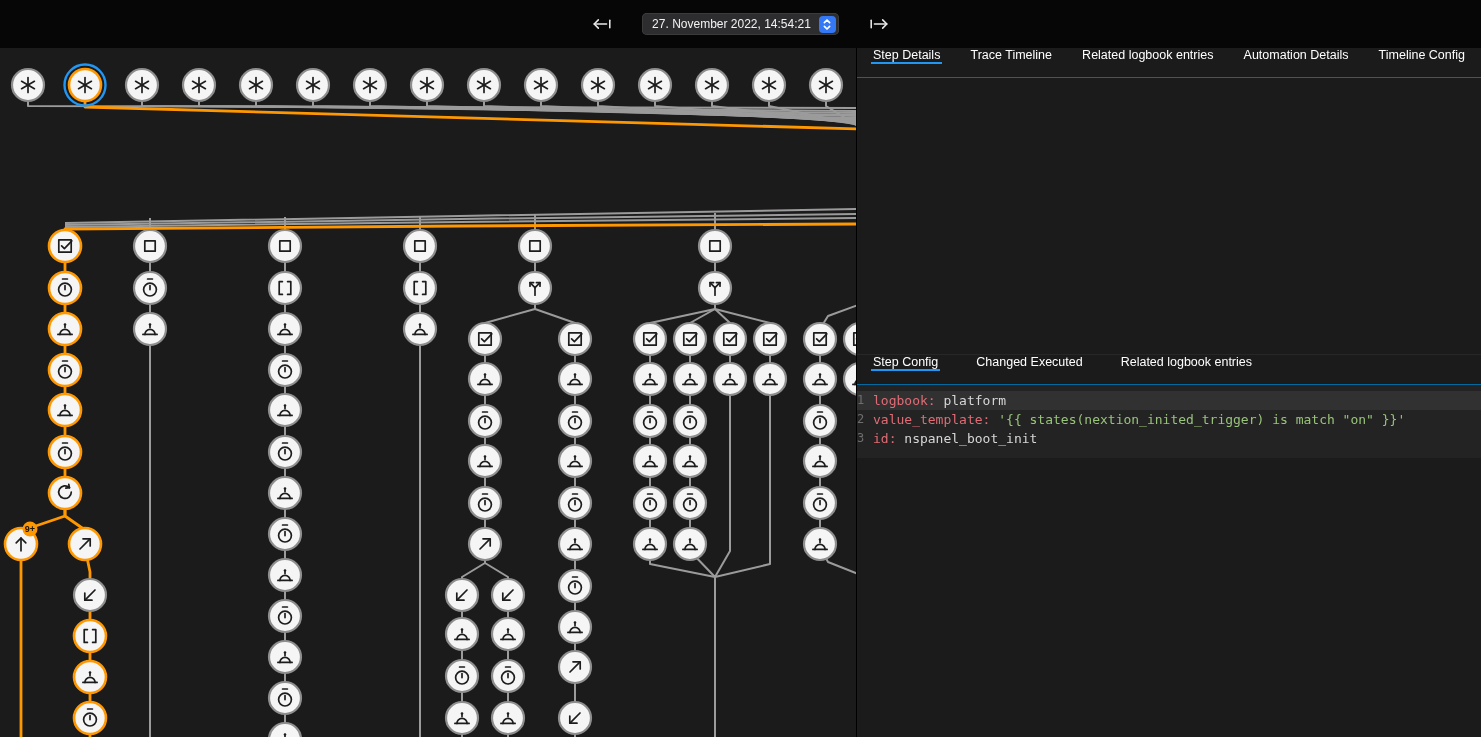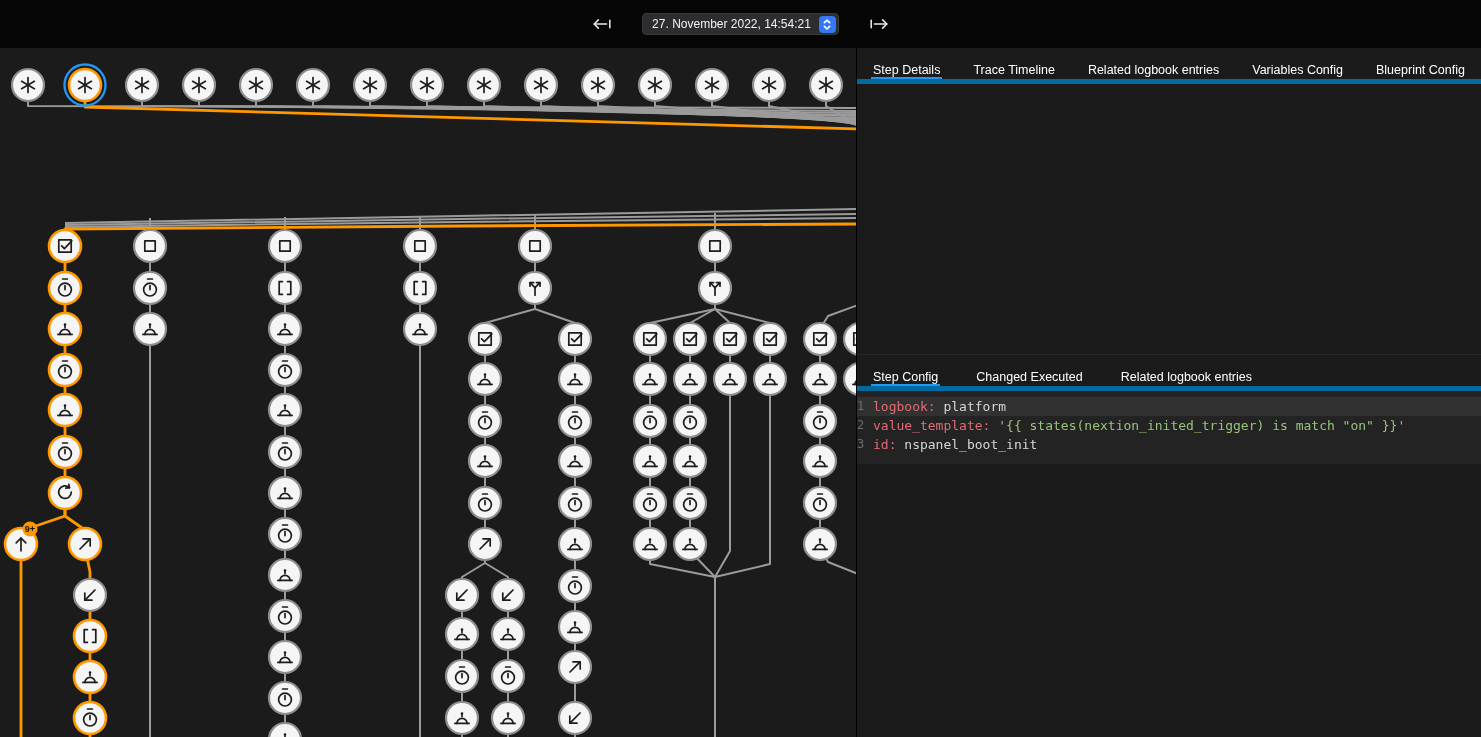--- a/index.html
+++ b/index.html
@@ -10,21 +10,21 @@
   .icon-btn svg{width:22px;height:22px;stroke:#e9e9e9;stroke-width:1.7;fill:none;stroke-linecap:round;stroke-linejoin:round}
   .trace-select{height:22px;background:#2d2d2f;border-radius:5px;display:flex;align-items:center;padding:0 3px 0 10px;gap:8px;cursor:pointer;box-shadow:0 0 0 .5px #4a4a4a inset}
   .trace-date{color:#f2f2f2;font-size:12px;white-space:nowrap}
   .stepper{width:17px;height:17px;border-radius:4px;background:var(--stepper-blue,#3478f6);display:flex;align-items:center;justify-content:center}
   .stepper svg{width:10px;height:15px;stroke:#fff;stroke-width:1.8;fill:none;stroke-linecap:round;stroke-linejoin:round}
   .content{flex:1;display:flex;min-height:0}
   .graph-pane{width:856px;flex:none;overflow:hidden;position:relative;background:#1b1b1b}
   .right-pane{flex:1;display:flex;flex-direction:column;border-left:1px solid #000;min-width:0;background:#1b1b1b}
   .details-panel{height:307px;flex:none;display:flex;flex-direction:column;border-bottom:1px solid #272727}
   .config-panel{flex:1;display:flex;flex-direction:column;min-height:0}
-  .tabs{height:36px;display:flex;align-items:flex-end;border-bottom:5px solid #0369a1;flex:none;padding:0 14px}
+  .tabs{height:30px;display:flex;align-items:flex-start;border-bottom:1px solid #0369a1;flex:none;padding:0 14px}
   .tabs.spread{justify-content:space-between}
   .tabs.left{gap:34px}
   .tab{background:none;border:none;border-bottom:2px solid transparent;color:#ffffff;font-family:"Liberation Sans",sans-serif;font-size:12.5px;padding:0 2px;cursor:pointer;white-space:nowrap}
   .tab.active{color:#fff;border-bottom-color:var(--accent,#2196f3)}
   .executed{padding:18px 20px;color:#ececec;font-size:14.5px}
   .code-editor{background:#232323;padding:6px 0 10px 0;font-family:"DejaVu Sans Mono",monospace;font-size:13px}
   .code-row{display:flex;height:19px;line-height:19px;white-space:pre}
   .code-row.active{background:#313131}
   .ln{flex:none;width:16px;text-align:right;padding-right:9px;color:#6e6e6e;font-size:12px}
   .tok-key{color:var(--code-key,#e06c75)}
@@ -910,22 +910,22 @@
         </svg>
     </div>
 
     <div class="right-pane">
 
       <section class="details-panel">
         <nav class="tabs spread" id="details-tabs">
             <button class="tab active">Step Details</button>
             <button class="tab">Trace Timeline</button>
             <button class="tab">Related logbook entries</button>
-            <button class="tab">Variables Config</button>
-            <button class="tab">Blueprint Config</button>
+            <button class="tab">Automation Details</button>
+            <button class="tab">Timeline Config</button>
           </nav>
       </section>
 
       <section class="config-panel">
         <nav class="tabs left" id="config-tabs">
             <button class="tab active">Step Config</button>
             <button class="tab">Changed Executed</button>
             <button class="tab">Related logbook entries</button>
           </nav>
         <div class="code-editor" id="code-editor">

